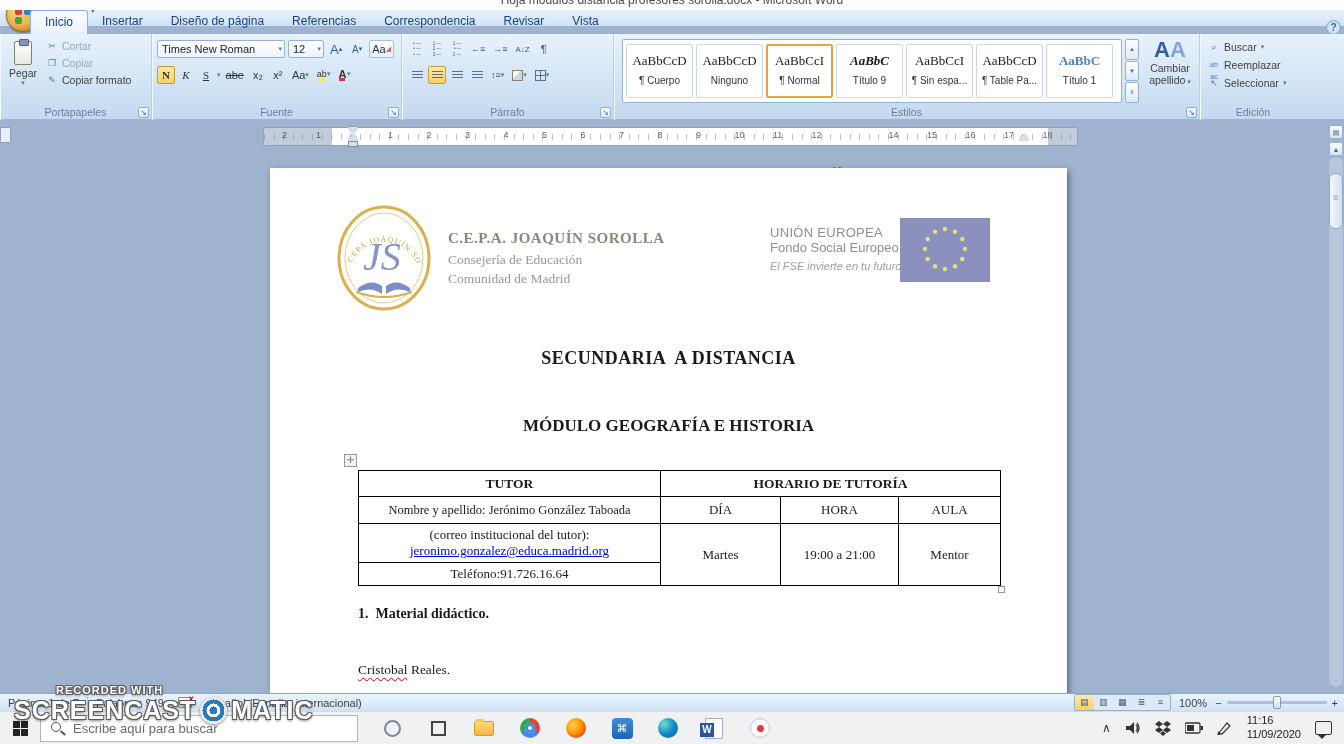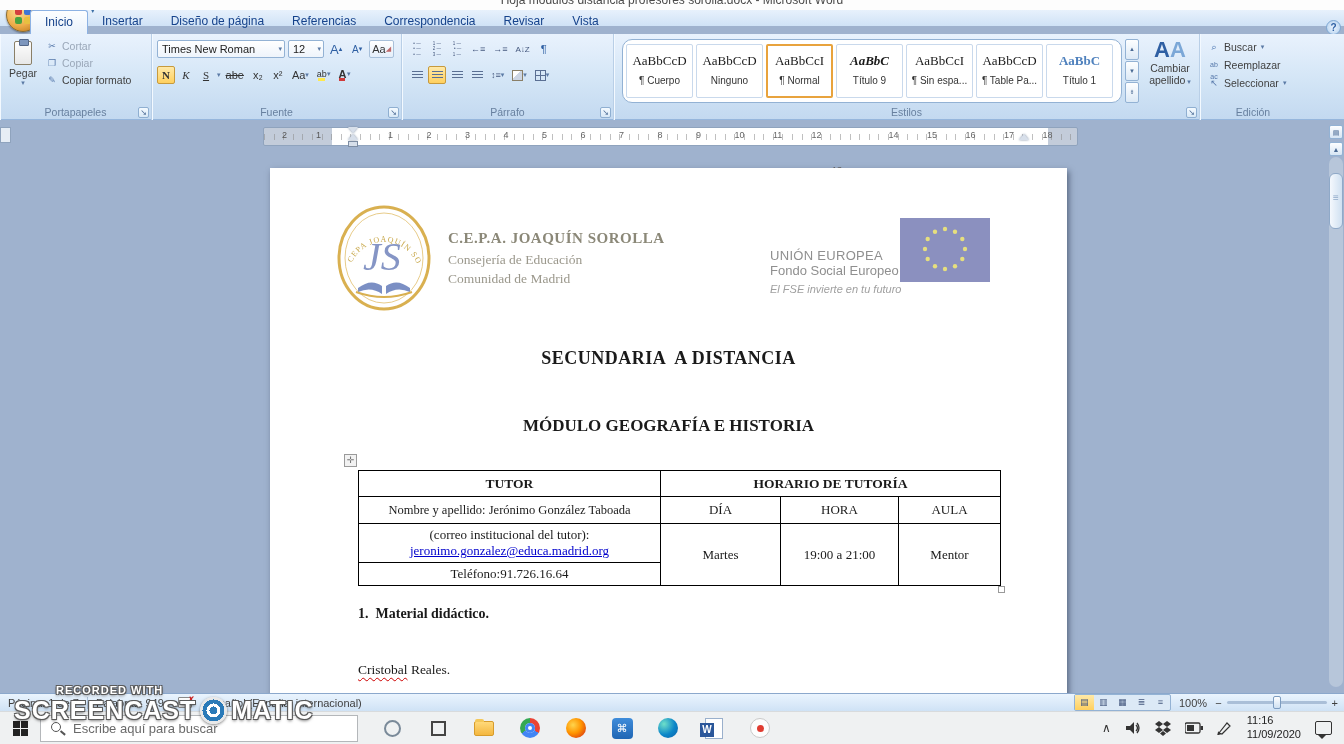--- a/index.html
+++ b/index.html
@@ -49,21 +49,21 @@
 
   .pararow1 { position:absolute; left:6px; top:6px; display:flex; gap:2px; }
   .pararow2 { position:absolute; left:6px; top:32px; display:flex; gap:2px; }
   .al { width:11px; height:9px; background:repeating-linear-gradient(#5a6f93 0 1px,transparent 1px 3px); }
   .boxic { width:11px; height:11px; border:1px solid #5a6f93; background:
      linear-gradient(#5a6f93,#5a6f93) 50% 0/1px 100% no-repeat,
      linear-gradient(#5a6f93,#5a6f93) 0 50%/100% 1px no-repeat; }
   .shadeic { width:11px; height:11px; border:1px solid #8a7f67; background:linear-gradient(135deg,#fff 40%,#cdd6e4 40%); }
 
   
-  .gallery { position:absolute; left:8px; top:5px; width:500px; height:64px; background:#fff; border:1px solid #93b2d4; border-radius:10px; display:flex; padding:4px 3px; gap:3px; }
+  .gallery { position:absolute; left:8px; top:5px; width:500px; height:64px; background:#fff; border:1px solid #93b2d4; border-radius:2px; display:flex; padding:4px 3px; gap:3px; }
   .sitem { width:67px; border:1px solid #c9d9ec; border-radius:2px; text-align:center; padding-top:8px; background:#fff; }
   .sitem.sel { border:2px solid #e8a33d; padding-top:7px; }
   .ssample { font-family:"Liberation Serif",serif; font-size:13px; color:#1a1a1a; display:block; }
   .ssample.it { font-style:italic; font-weight:bold; }
   .ssample.blue { color:#4f81bd; font-weight:bold; }
   .slabel { font-size:10px; color:#333; display:block; margin-top:6px; }
   .gal-scroll { position:absolute; left:511px; top:5px; width:14px; height:64px; display:flex; flex-direction:column; gap:1px; }
   .gal-scroll div { flex:1; background:linear-gradient(#fdfeff,#dcE9f6); border:1px solid #93b2d4; border-radius:2px; font-size:6px; color:#4a6a94; text-align:center; line-height:18px; }
   .chgstyles { position:absolute; left:530px; top:4px; width:52px; height:66px; text-align:center; font-size:10.5px; color:#3f3f3f; }
   .chgstyles .aa { font-size:22px; font-weight:bold; color:#2e5fa3; line-height:24px; }
@@ -91,21 +91,21 @@
   .vs-track { position:absolute; left:1px; top:36px; width:14px; height:530px; background:#b7c6da; border-radius:7px; }
   .vs-thumb { position:absolute; left:1px; top:52px; width:14px; height:56px; background:linear-gradient(90deg,#f4f8fd,#cfe0f1); border:1px solid #8fa9c8; border-radius:6px; }
   .vs-thumb:after { content:"≡"; position:absolute; left:3px; top:18px; color:#8fa9c8; font-size:10px; }
 
   
   .page { position:absolute; left:270px; top:47px; width:797px; height:560px; background:#fff; box-shadow:2px 3px 6px rgba(20,30,50,.5); font-family:"Liberation Serif",serif; color:#1a1a1a; }
   .logo { position:absolute; left:66px; top:36px; }
   .hdr-org { position:absolute; left:178px; top:62px; font-size:15px; font-weight:bold; letter-spacing:.5px; color:#8b8878; }
   .hdr-l2 { position:absolute; left:178px; top:84px; font-size:13.5px; color:#9b988c; }
   .hdr-l3 { position:absolute; left:178px; top:103px; font-size:13.5px; color:#9b988c; }
-  .eu-text { position:absolute; left:500px; top:57px; width:158px; font-family:"Liberation Sans",sans-serif; color:#8f8f8f;margin-top:23px; }
+  .eu-text { position:absolute; left:500px; top:57px; width:158px; font-family:"Liberation Sans",sans-serif; color:#8f8f8f; }
   .eu-text .l1 { font-size:13px; letter-spacing:.3px; }
   .eu-text .l2 { font-size:13px; }
   .eu-text .l3 { font-size:11px; font-style:italic; margin-top:5px; color:#a0a0a0; }
   .eu-flag { position:absolute; left:630px; top:50px; width:90px; height:64px; background:#8b90bf; }
 
   .t1 { position:absolute; left:0; width:100%; text-align:center; font-weight:bold; white-space:pre; }
   .title1 { top:180px; font-size:18px; letter-spacing:.5px; }
   .title2 { top:216px; font-size:16px; }
   .title2 .sm { font-size:13px; }
   .title2 .gap { display:inline-block; width:26px; }

